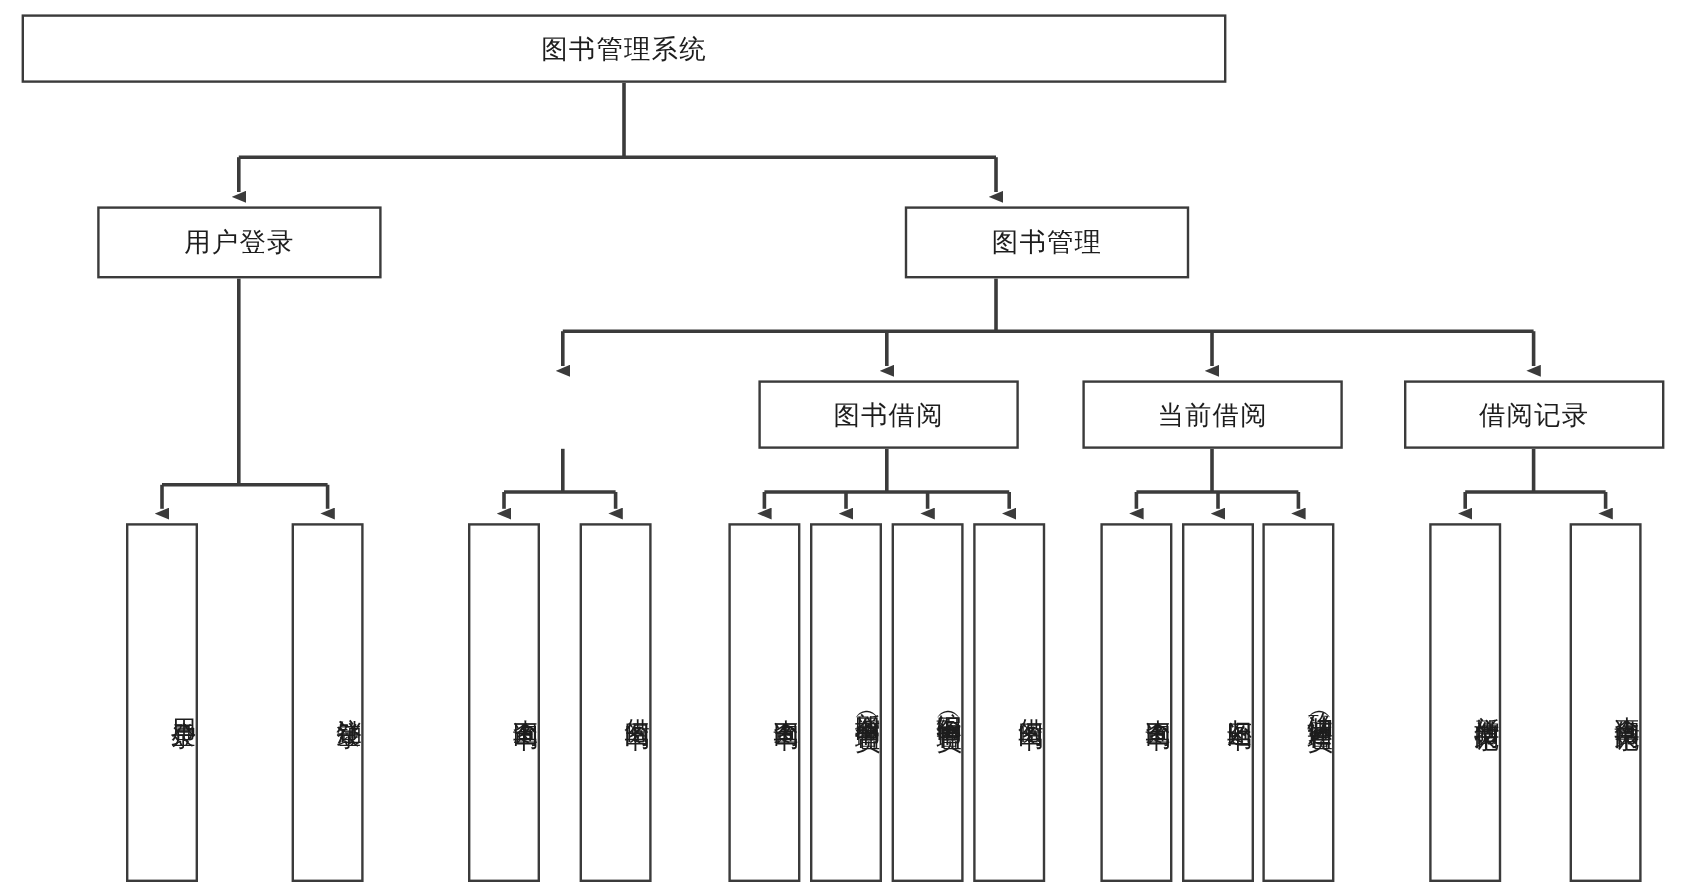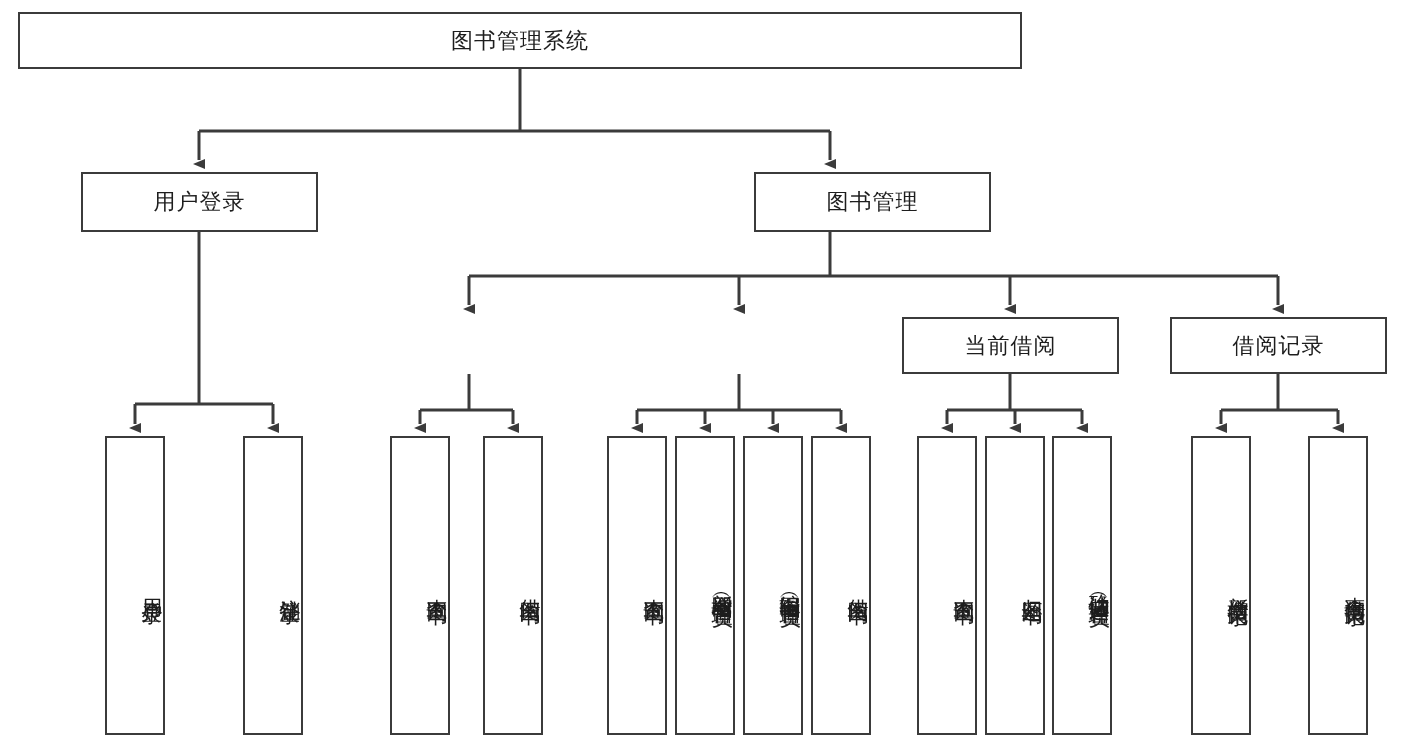--- a/index.html
+++ b/index.html
@@ -120,20 +120,21 @@
       <path d="M1221,410 L1221,424" marker-end="url(#arrow)"></path>
       <path d="M1338,410 L1338,424" marker-end="url(#arrow)"></path>
     </g>
   </svg>
 
   <div class="node horizontal" id="node-root" style="left: 18px; top: 12px; width: 1004px; height: 57px;">图书管理系统</div>
 
   <div class="node horizontal" id="node-l2-0" style="left: 81px; top: 172px; width: 237px; height: 60px;">用户登录</div>
   <div class="node horizontal" id="node-l2-1" style="left: 711px; top: 172px; width: 237px; height: 60px; margin-left: 43px;">图书管理</div>
 
+  <div class="node horizontal" id="node-l3-1" style="left: 632px; top: 317px; width: 217px; height: 57px;">图书借阅</div>
   <div class="node horizontal" id="node-l3-2" style="left: 902px; top: 317px; width: 217px; height: 57px;">当前借阅</div>
   <div class="node horizontal" id="node-l3-3" style="left: 1170px; top: 317px; width: 217px; height: 57px;">借阅记录</div>
 
   <div id="leaf-container">
       <div class="node vertical" style="left: 105px; top: 436px; width: 60px; height: 299px;">
         <span class="vtext">用户登录</span>
       </div>
       <div class="node vertical" style="left: 243px; top: 436px; width: 60px; height: 299px;">
         <span class="vtext">注销登录</span>
       </div>

